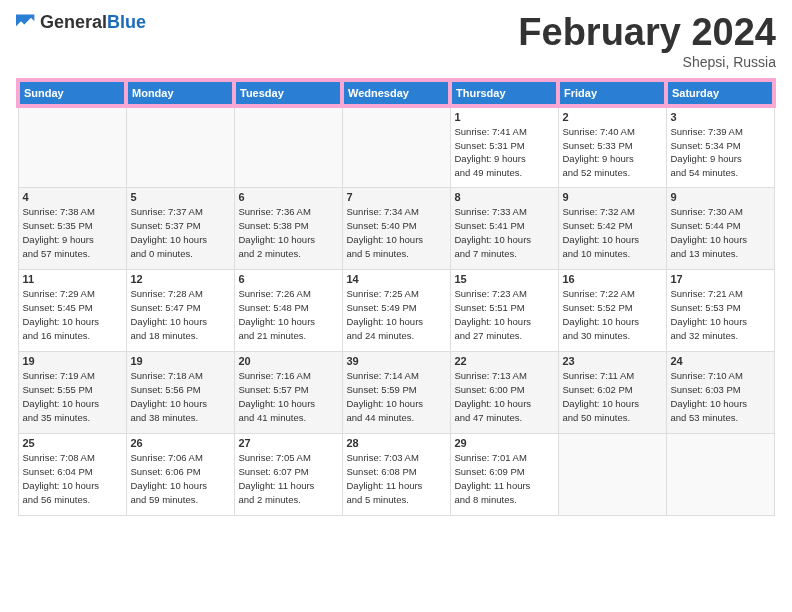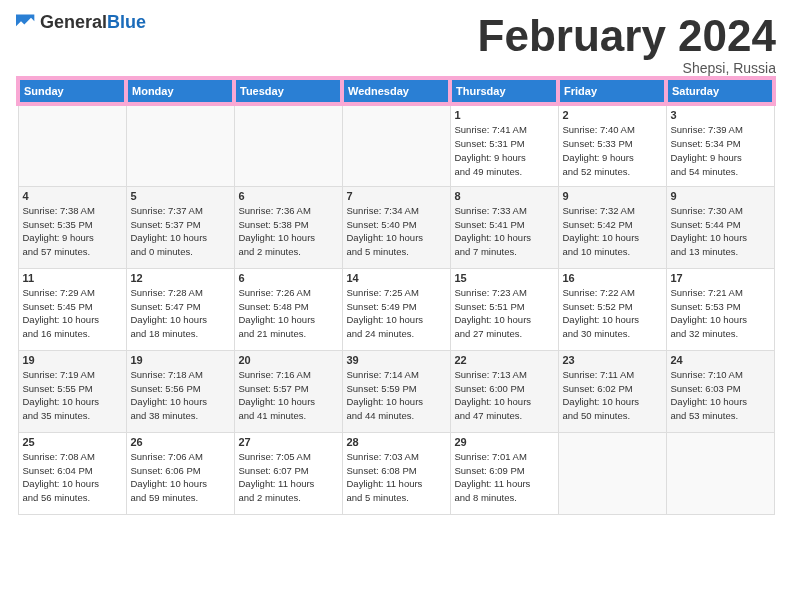--- a/index.html
+++ b/index.html
@@ -12,20 +12,21 @@
     }
     .page {
       width: 792px;
       height: 612px;
       padding: 12px 16px;
     }
     .header {
       display: flex;
       justify-content: space-between;
       align-items: flex-start;
+      margin-bottom: 8px;
     }
     .logo {
       display: flex;
       align-items: center;
       gap: 4px;
     }
     .logo-text {
       font-size: 18px;
       font-weight: bold;
       line-height: 1;
@@ -33,21 +34,21 @@
     .logo-general { color: #333; }
     .logo-blue { color: #1a6bba; }
     .logo-icon {
       width: 20px;
       height: 20px;
     }
     .title-area {
       text-align: right;
     }
     .month-title {
-      font-size: 44px;
+      font-size: 38px;
       font-weight: bold;
       color: #333;
       line-height: 1.1;
     }
     .location {
       font-size: 14px;
       color: #555;
     }
     .calendar-table {
       width: 100%;

